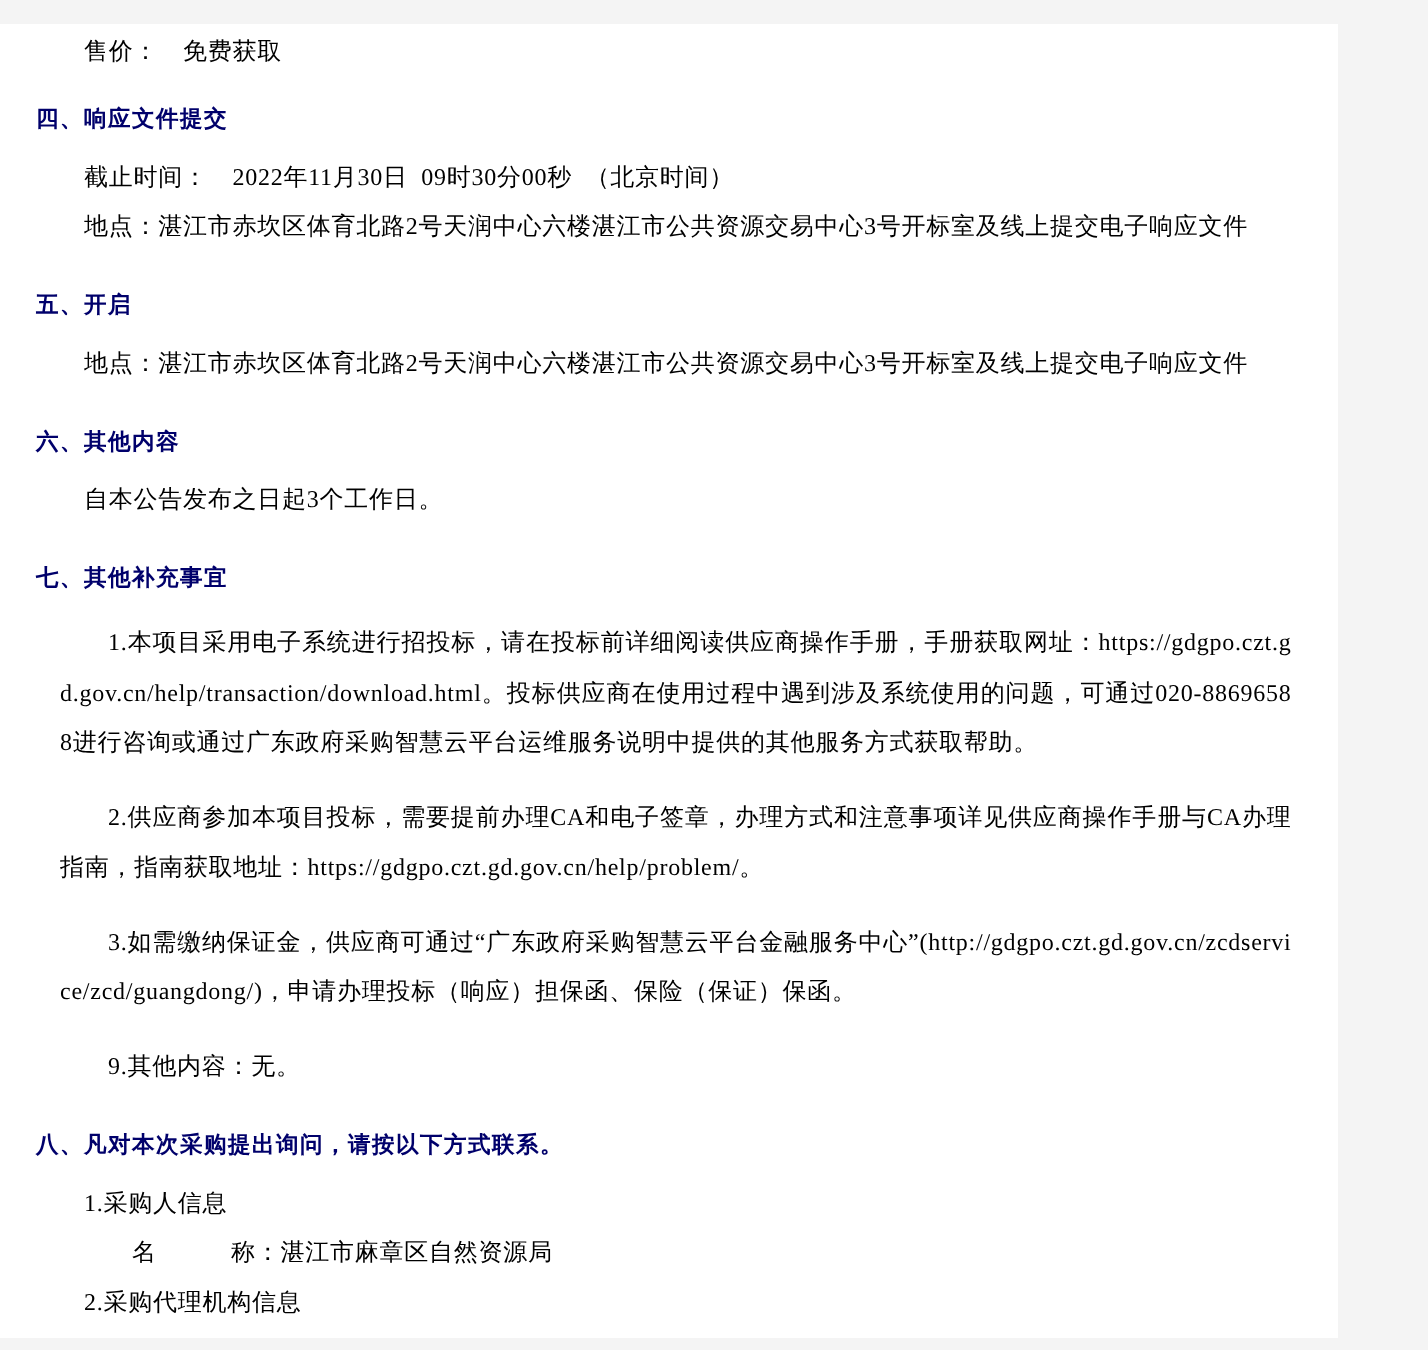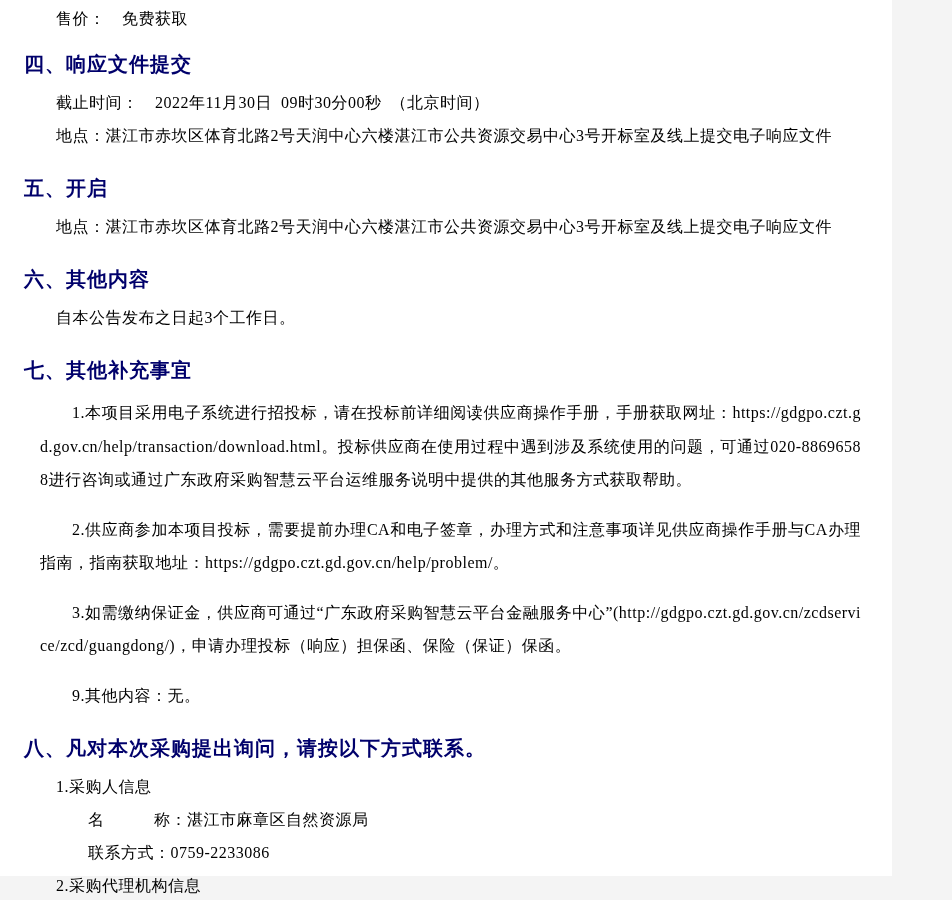--- a/index.html
+++ b/index.html
@@ -3,42 +3,42 @@
 <meta charset="utf-8">
 <style>
   html, body { margin: 0; padding: 0; }
   body {
     width: 952px; height: 900px;
     background: #f4f4f4;
     overflow: hidden;
     font-family: "Liberation Serif", serif;
   }
   .paper {
-    position: absolute; left: 0; top: 0;
+    position: absolute; left: 0; top: 16px;
     width: 892px; height: 876px;
     background: #ffffff;
   }
   .gutter {
     position: absolute; right: 0; top: 0;
     width: 60px; height: 900px;
     background: #f4f4f4;
   }
   .content {
     position: relative;
     padding: 2px 15px 0 24px;
     font-size: 16px;
     color: #000000;
     letter-spacing: 0.5px;
   }
   .ln { line-height: 33px; white-space: pre-wrap; }
   .ind2 { padding-left: 32px; }
   .ind4 { padding-left: 64px; }
   h2.h {
     font-family: "Liberation Sans", sans-serif;
-    font-size: 20px;
+    font-size: 15px;
     font-weight: bold;
     color: #00006b;
     line-height: 20px;
     margin: 26px 0 12px 0;
     letter-spacing: 1px;
   }
   h2.h.first { margin-top: 19px; }
   p.para {
     margin: 16px;
     line-height: 33.5px;
@@ -68,18 +68,17 @@
 
     <h2 class="h">七、其他补充事宜</h2>
     <p class="para">1.本项目采用电子系统进行招投标，请在投标前详细阅读供应商操作手册，手册获取网址：https://gdgpo.czt.gd.gov.cn/help/transaction/download.html。投标供应商在使用过程中遇到涉及系统使用的问题，可通过020-88696588进行咨询或通过广东政府采购智慧云平台运维服务说明中提供的其他服务方式获取帮助。</p>
     <p class="para">2.供应商参加本项目投标，需要提前办理CA和电子签章，办理方式和注意事项详见供应商操作手册与CA办理指南，指南获取地址：https://gdgpo.czt.gd.gov.cn/help/problem/。</p>
     <p class="para">3.如需缴纳保证金，供应商可通过“广东政府采购智慧云平台金融服务中心”(http://gdgpo.czt.gd.gov.cn/zcdservice/zcd/guangdong/)，申请办理投标（响应）担保函、保险（保证）保函。</p>
     <p class="para">9.其他内容：无。</p>
 
     <h2 class="h">八、凡对本次采购提出询问，请按以下方式联系。</h2>
     <div class="ln ind2">1.采购人信息</div>
     <div class="ln ind4">名　　　称：湛江市麻章区自然资源局</div>
-    <div class="ln ind4">联系方式：0759-2233086</div>
     <div class="ln ind2">2.采购代理机构信息</div>
 
   </div>
 </div>
 <div class="gutter"></div>
 
 </body></html>

